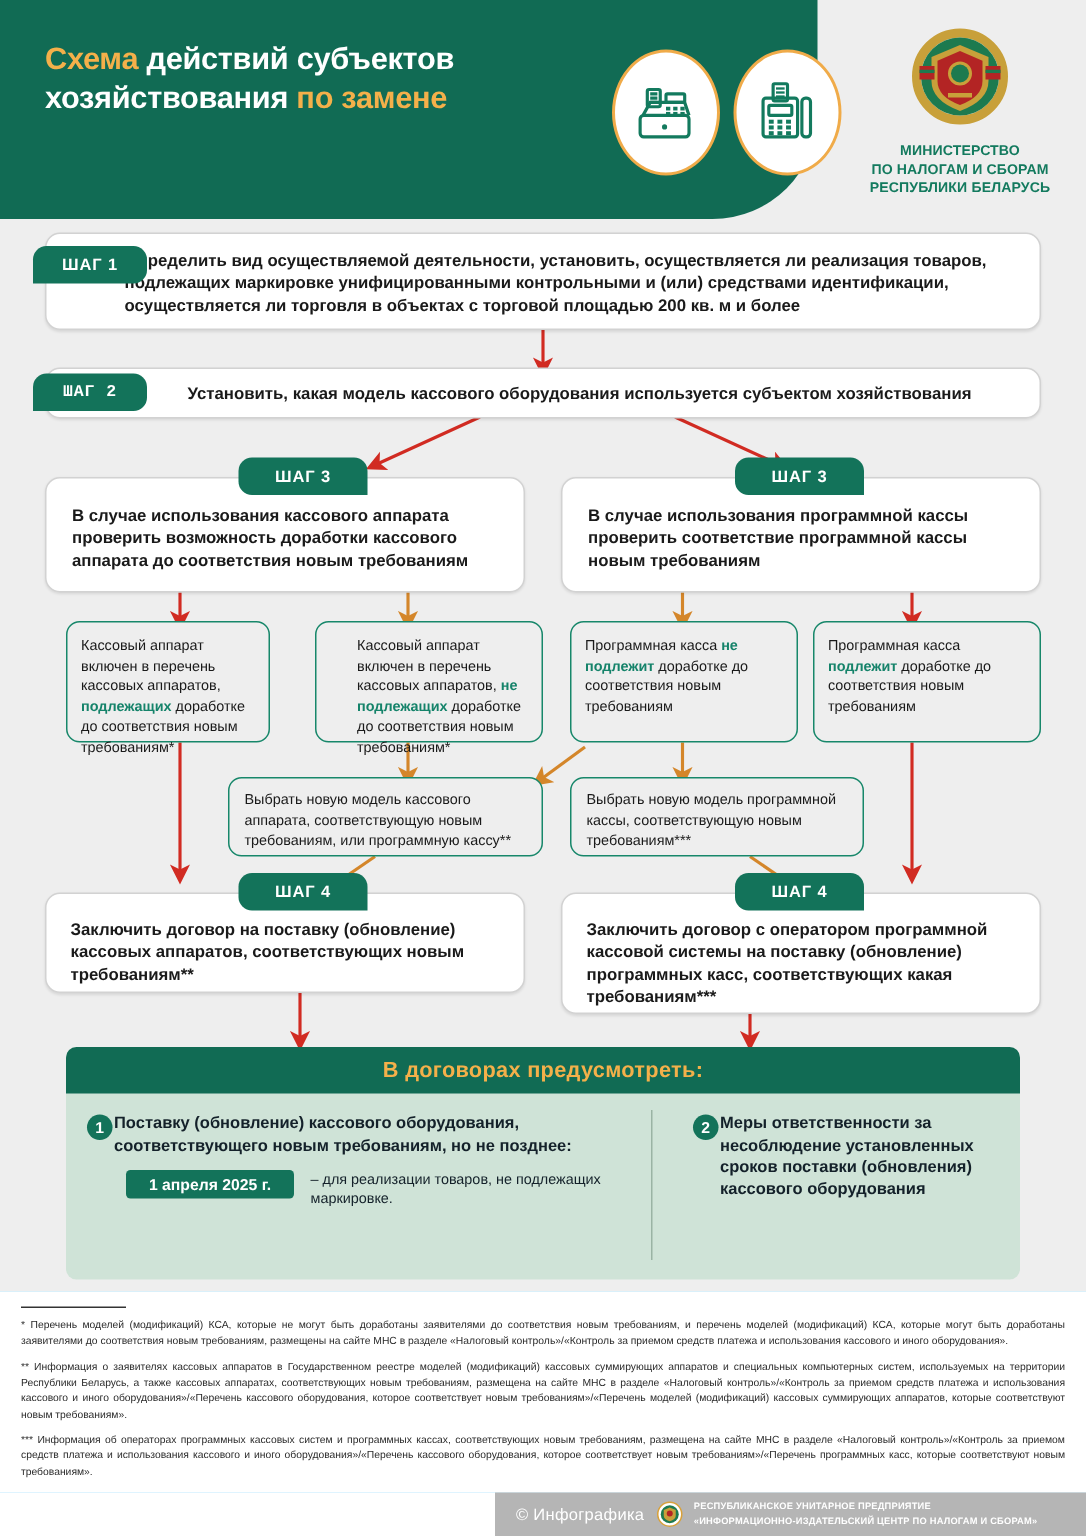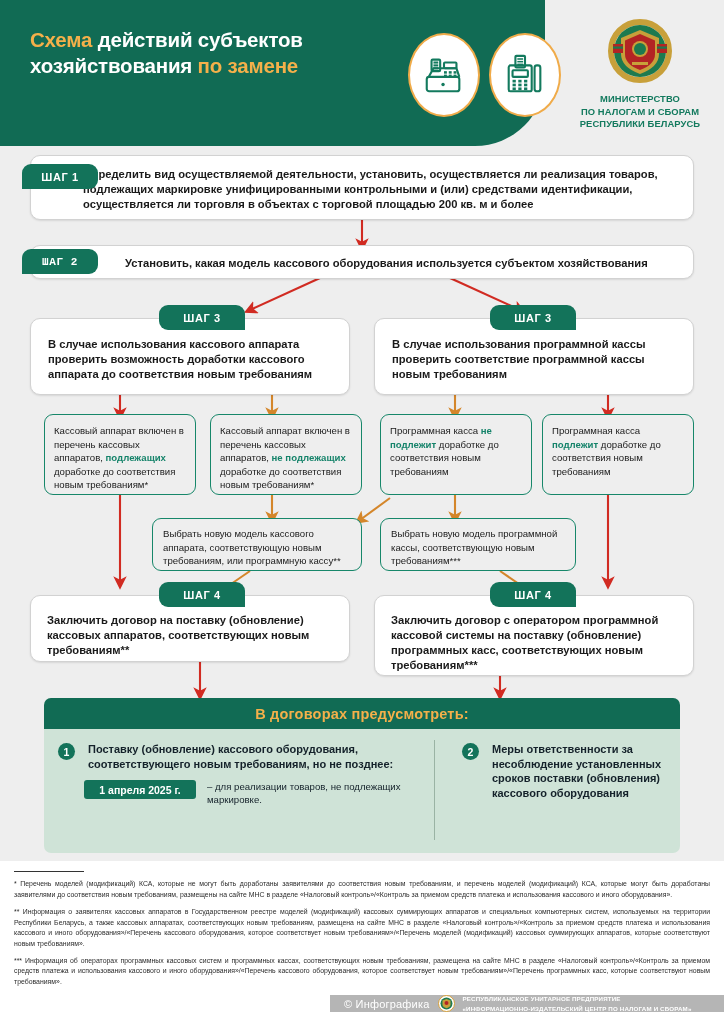--- a/index.html
+++ b/index.html
@@ -144,21 +144,21 @@
     width: 1px; height: 100px; background: #9ab3a4;
   }
   .num-circle {
     width: 17px; height: 17px; border-radius: 50%;
     background: #13735a; color: #fff;
     font-size: 10.5px; font-weight: bold;
     display: flex; align-items: center; justify-content: center;
     flex: 0 0 auto; margin-top: 1px;
   }
   .contract-item-text {
-    margin-left: 13px;
+    margin-left: 1px;
     font-size: 11px; font-weight: bold; color: #14212a; line-height: 1.33;
   }
   .date-row { display: flex; align-items: flex-start; margin-top: 9px; }
   .date-pill {
     background: #13735a; color: #ffffff;
     font-size: 10.5px; font-weight: bold;
     padding: 3.5px 9px; border-radius: 3px;
     white-space: nowrap; flex: 0 0 auto;
     min-width: 112px; text-align: center;
   }
@@ -184,21 +184,21 @@
   }
 
   
   .footer {
     position: absolute; left: 0; top: 995px;
     width: 724px; height: 29px;
     background: #ffffff;
   }
   .footer-inner {
     position: absolute; left: 330px; top: 0;
-    width: 394px; height: 17px;
+    width: 394px; height: 29px;
     background: #b5b5b5;
     display: flex; align-items: center; padding-left: 14px;
   }
   .footer-copy {
     color: #ffffff; font-size: 11px; letter-spacing: 0.2px;
   }
   .footer-emblem {
     width: 17px; height: 17px; border-radius: 50%;
     background: #ffffff; border: 1.2px solid #d8a13a;
     margin: 0 8px; flex: 0 0 auto;
@@ -343,27 +343,27 @@
     <div class="wbox abox" style="left:30px; top:172px; width:320px; height:77px;">
       <div style="position:absolute; left:17px; top:18px; width:290px;" class="wbox-text">В случае использования кассового аппарата проверить возможность доработки кассового аппарата до соответствия новым требованиям</div>
     </div>
     <div class="step-badge badge-r" style="left:159px; top:159px; width:86px;">ШАГ 3</div>
 
     <div class="wbox abox" style="left:374px; top:172px; width:320px; height:77px;">
       <div style="position:absolute; left:17px; top:18px; width:290px;" class="wbox-text">В случае использования программной кассы проверить соответствие программной кассы новым требованиям</div>
     </div>
     <div class="step-badge badge-r" style="left:490px; top:159px; width:86px;">ШАГ 3</div>
 
-    <div class="tbox abox" style="left:44px; top:268px; width:152px; height:81px;">
+    <div class="tbox abox" style="left:44px; top:268px; width:136px; height:81px;">
       <div class="tbox-text" style="padding:9px 8px 0 9px;">
         <span>Кассовый аппарат включен в перечень кассовых аппаратов, </span><span class="tgreen">подлежащих</span><span> доработке до соответствия новым требованиям*</span>
       </div>
     </div>
 
-    <div class="tbox abox" style="left:210px; top:268px; width:152px; height:81px;">
+    <div class="tbox abox" style="left:210px; top:268px; width:152px; height:81px;padding-left:18px;">
       <div class="tbox-text" style="padding:9px 8px 0 9px;">
         <span>Кассовый аппарат включен в перечень кассовых аппаратов, </span><span class="tgreen">не подлежащих</span><span> доработке до соответствия новым требованиям*</span>
       </div>
     </div>
 
     <div class="tbox abox" style="left:380px; top:268px; width:152px; height:81px;">
       <div class="tbox-text" style="padding:9px 8px 0 9px;">
         <span>Программная касса </span><span class="tgreen">не подлежит</span><span> доработке до соответствия новым требованиям</span>
       </div>
     </div>
@@ -381,21 +381,21 @@
     <div class="tbox abox" style="left:380px; top:372px; width:196px; height:53px;">
       <div class="tbox-text" style="padding:8px 8px 0 10px;">Выбрать новую модель программной кассы, соответствующую новым требованиям***</div>
     </div>
 
     <div class="wbox abox" style="left:30px; top:449px; width:320px; height:67px;">
       <div style="position:absolute; left:16px; top:17px; width:292px;" class="wbox-text">Заключить договор на поставку (обновление) кассовых аппаратов, соответствующих новым требованиям**</div>
     </div>
     <div class="step-badge badge-r" style="left:159px; top:436px; width:86px;">ШАГ 4</div>
 
     <div class="wbox abox" style="left:374px; top:449px; width:320px; height:81px;">
-      <div style="position:absolute; left:16px; top:17px; width:292px;" class="wbox-text">Заключить договор с оператором программной кассовой системы на поставку (обновление) программных касс, соответствующих новым требованиям***</div>
+      <div style="position:absolute; left:16px; top:17px; width:292px;" class="wbox-text">Заключить договор с оператором программной кассовой системы на поставку (обновление) программных касс, соответствующих какая требованиям***</div>
     </div>
     <div class="step-badge badge-r" style="left:490px; top:436px; width:86px;">ШАГ 4</div>
 
   </div>
 
   <div class="contract">
     <div class="contract-head">
       <span class="contract-head-text">В договорах предусмотреть:</span>
     </div>
     <div class="divider-v"></div>

